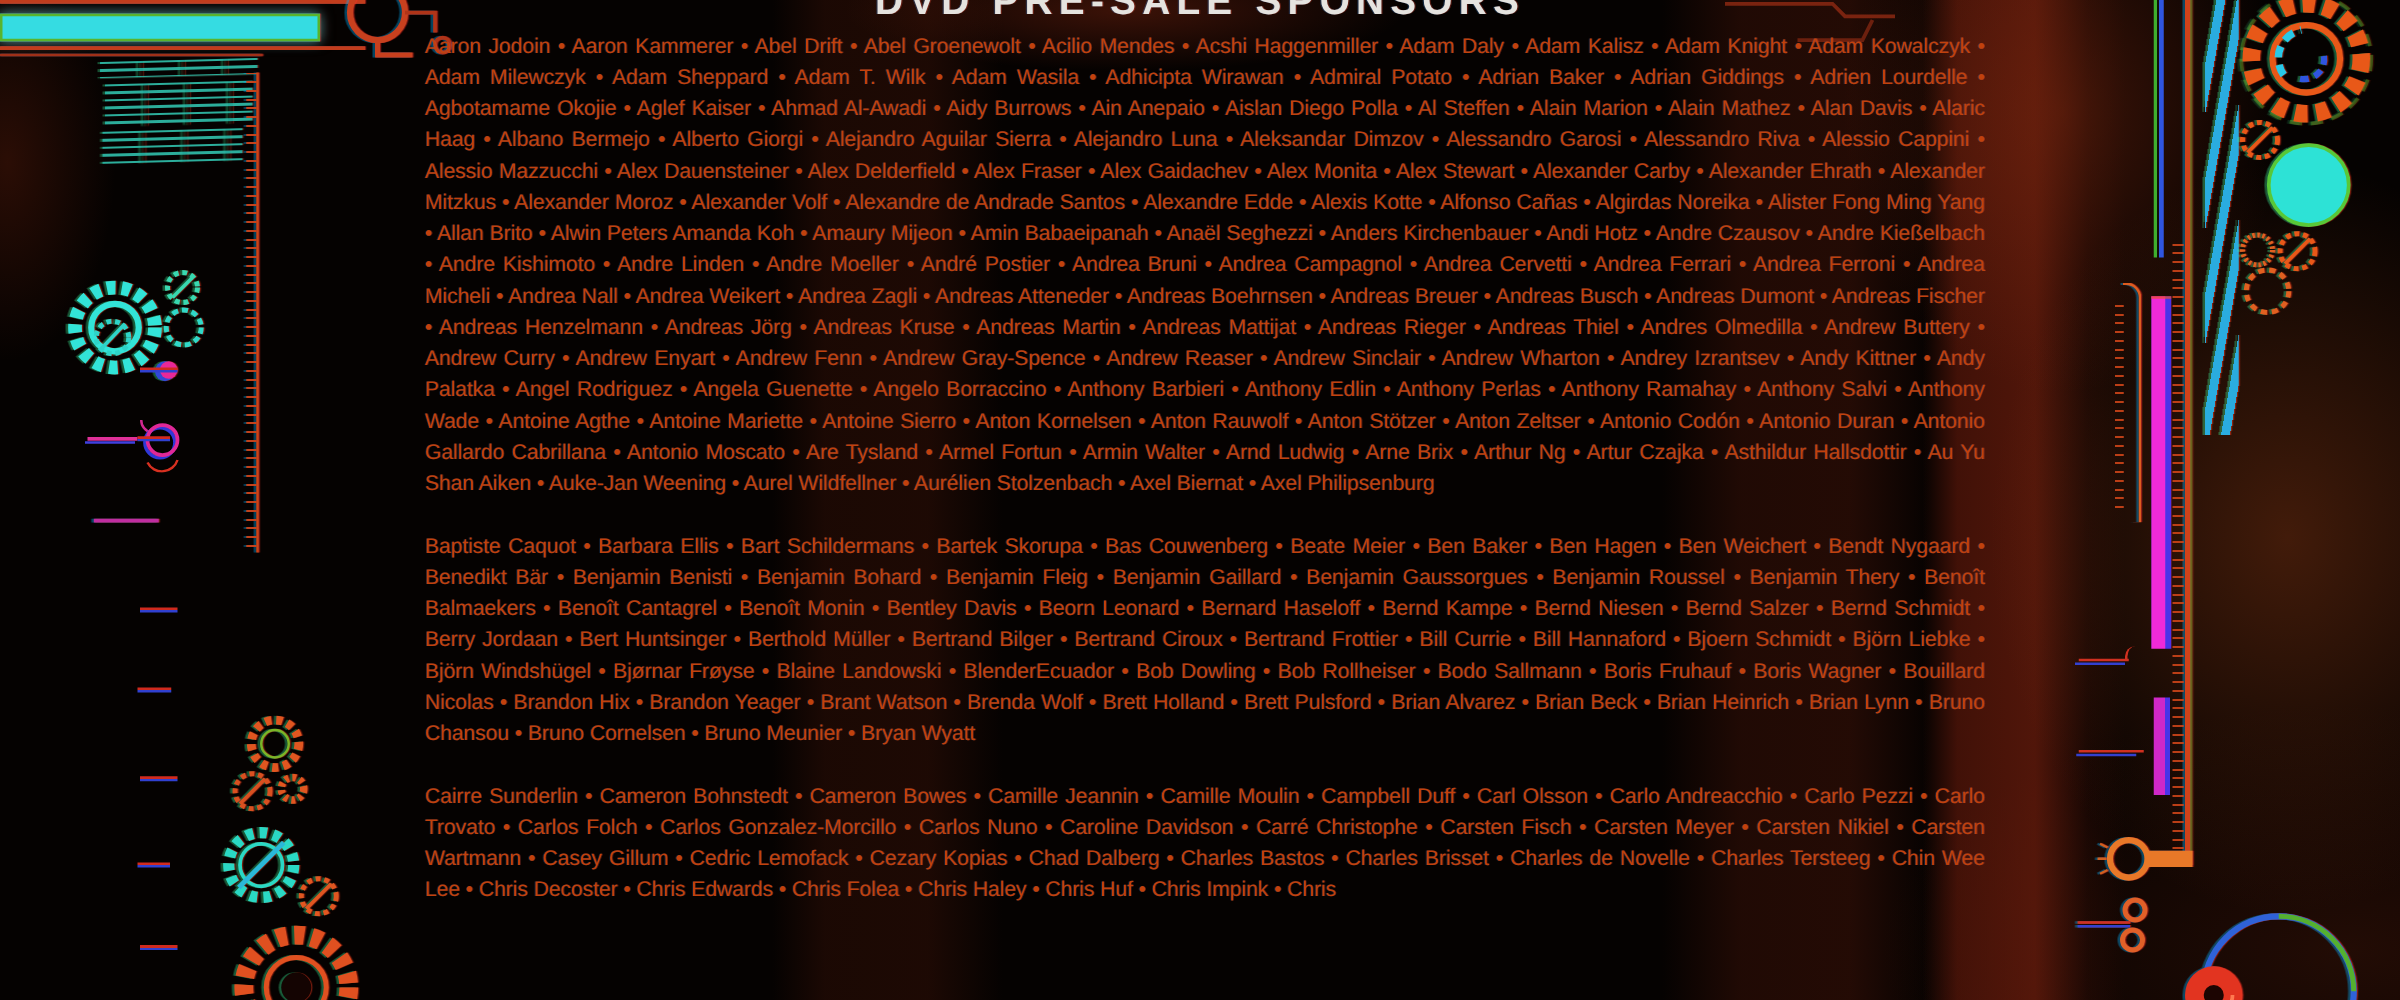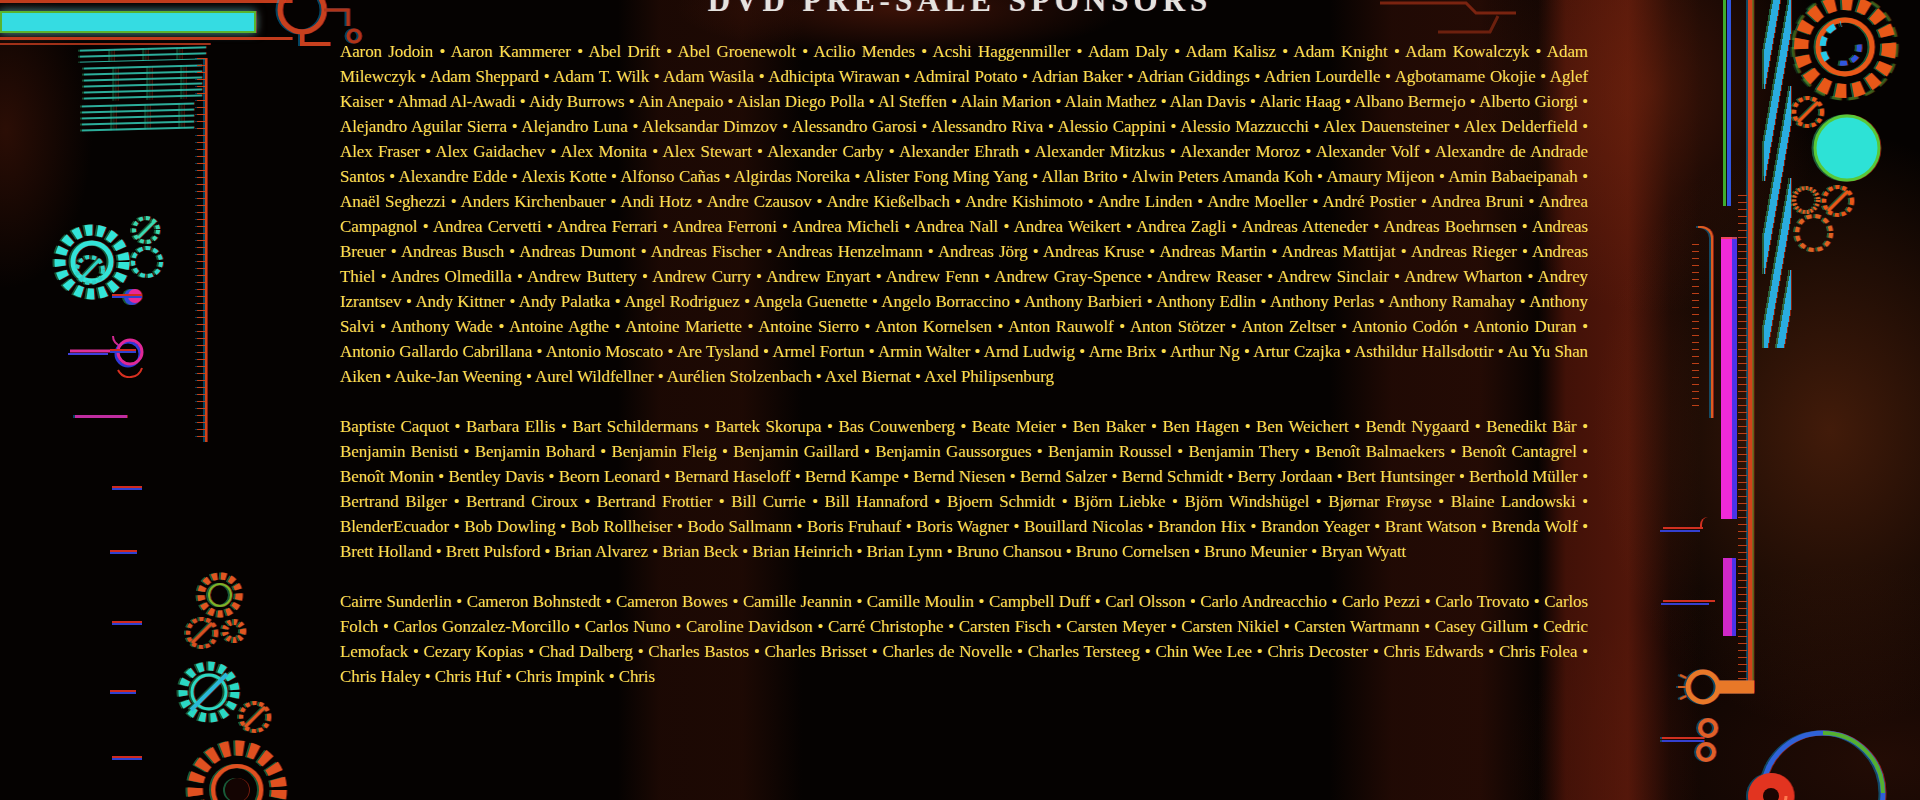--- a/index.html
+++ b/index.html
@@ -1,37 +1,37 @@
 <!DOCTYPE html>
 <html><head>
 <meta charset="utf-8">
 <style>
   html,body{margin:0;padding:0;background:#040201;}
   .stage{position:relative;width:1920px;height:800px;overflow:hidden;
-         font-family:Liberation Serif, serif;background:#050201;}
+         font-family:Liberation Sans, sans-serif;background:#050201;}
   
   .bg{position:absolute;inset:0;z-index:0;
     background-image:
       radial-gradient(ellipse 340px 430px at 1830px 430px, rgba(150,62,22,.42), transparent 70%),
       radial-gradient(ellipse 250px 320px at 1650px 90px, rgba(130,42,16,.45), transparent 70%),
       linear-gradient(90deg, transparent 1538px, rgba(125,32,14,.50) 1566px, rgba(135,36,16,.58) 1628px, rgba(70,18,8,.25) 1670px, transparent 1700px),
       linear-gradient(90deg, transparent 1330px, rgba(95,28,12,.30) 1392px, rgba(95,28,12,.34) 1480px, transparent 1545px),
       linear-gradient(90deg, transparent 618px, rgba(85,26,10,.28) 660px, rgba(85,26,10,.30) 742px, transparent 802px),
       radial-gradient(ellipse 320px 70px at 900px 8px, rgba(115,34,14,.5), transparent 70%),
       radial-gradient(ellipse 120px 220px at 6px 130px, rgba(105,32,12,.38), transparent 72%),
       radial-gradient(ellipse 500px 260px at 1880px 760px, rgba(90,30,12,.35), transparent 75%);}
   .deco{position:absolute;z-index:1;}
   .glitch{filter:blur(.5px) drop-shadow(1.6px 0 rgba(255,50,40,.5)) drop-shadow(-1.6px 0 rgba(0,175,255,.38));}
   .glitch2{filter:blur(.6px) drop-shadow(1.4px 0 rgba(255,60,30,.45)) drop-shadow(-1.4px 0 rgba(60,255,160,.35));}
   
   .title{position:absolute;top:-17px;left:0;width:100%;margin:0;text-align:center;z-index:3;
          font-size:31px;font-weight:700;letter-spacing:5px;color:#e5e3df;
          text-shadow:1px 0 rgba(255,80,60,.3), -1px 0 rgba(70,160,255,.25);}
-  .credits{position:absolute;left:340px;top:39px;width:1248px;z-index:3;
-           color:#fde047;font-size:17px;line-height:25px;letter-spacing:-.1px;
+  .credits{position:absolute;left:340px;top:24px;width:1248px;z-index:3;
+           color:#c2410c;font-size:17px;line-height:25px;letter-spacing:-.1px;
            text-shadow:.7px 0 rgba(255,90,70,.26), -.7px 0 rgba(60,150,255,.2);}
   .credit-group{margin:0 0 25px;text-align:justify;}
   
   .hline{height:3px;background:#c23c1c;}
   .tickrow{height:4px;background:linear-gradient(180deg,#d02a1e 0 2px,#3040d0 2px 4px);}
   .ruler{background:repeating-linear-gradient(180deg, rgba(205,68,24,.9) 0 1.5px, transparent 1.5px 7px);}
   .hatch{background:repeating-linear-gradient(180deg, rgba(34,192,176,.85) 0 2px, transparent 2px 6px),
                     repeating-linear-gradient(90deg, transparent 0 30px, rgba(0,0,0,.55) 30px 34px);
          transform:skewY(-1.5deg);}
 </style>

